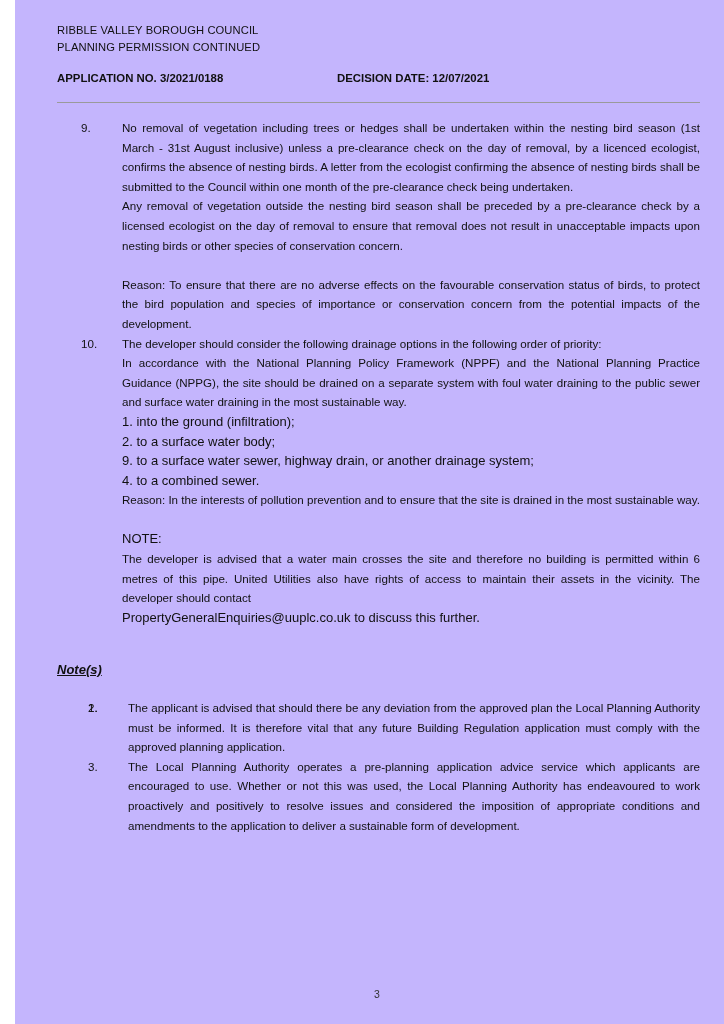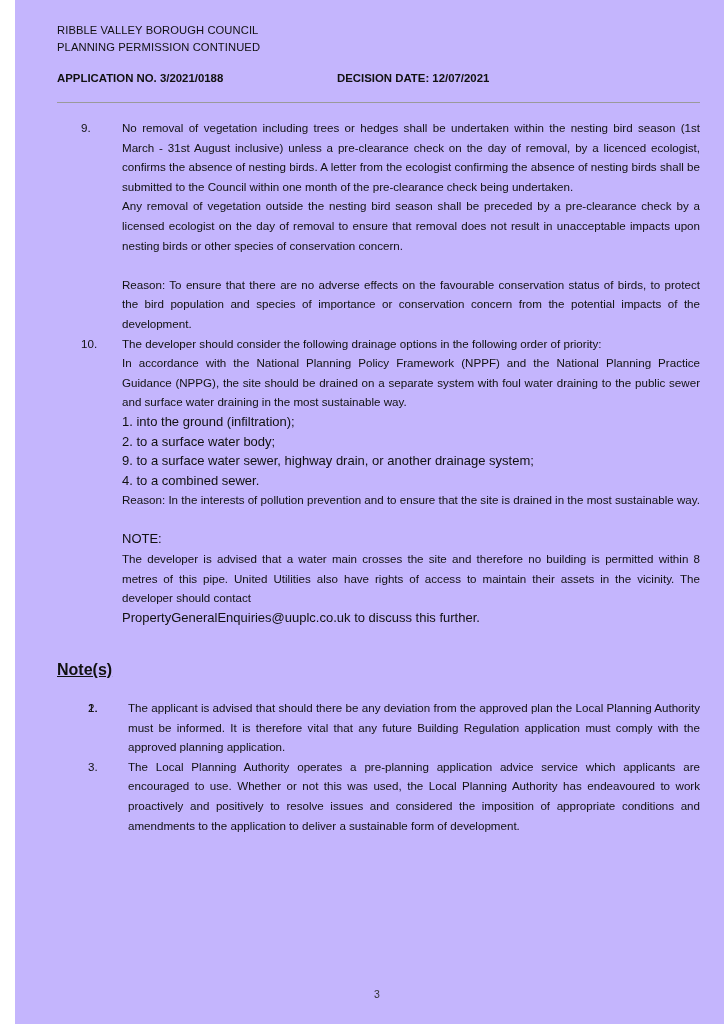--- a/index.html
+++ b/index.html
@@ -103,24 +103,25 @@
     line-height: 19.6px;
     text-align: left;
     margin: 0;
   }
 
   
   .notes-heading {
     position: absolute;
     left: 42px;
     top: 662px;
-    font-size: 16px;
+    font-size: 13px;
     font-weight: bold;
     text-decoration: underline;
     line-height: 16px;
+    font-style: italic;
   }
 
   .notes-block {
     position: absolute;
     left: 42px;
     top: 698px;
     width: 643px;
   }
   .note-item {
     position: relative;
@@ -179,21 +180,21 @@
       <div class="cond-num">10.</div>
       <p class="para">The developer should consider the following drainage options in the following order of priority:</p>
       <p class="para">In accordance with the National Planning Policy Framework (NPPF) and the National Planning Practice Guidance (NPPG), the site should be drained on a separate system with foul water draining to the public sewer and surface water draining in the most sustainable way.</p>
       <p class="drain-line">1. into the ground (infiltration);</p>
       <p class="drain-line">2. to a surface water body;</p>
       <p class="drain-line">9. to a surface water sewer, highway drain, or another drainage system;</p>
       <p class="drain-line">4. to a combined sewer.</p>
       <p class="para">Reason: In the interests of pollution prevention and to ensure that the site is drained in the most sustainable way.</p>
       <div class="spacer"></div>
       <p class="drain-line">NOTE:</p>
-      <p class="para">The developer is advised that a water main crosses the site and therefore no building is permitted within 8 metres of this pipe. United Utilities also have rights of access to maintain their assets in the vicinity. The developer should contact</p>
+      <p class="para">The developer is advised that a water main crosses the site and therefore no building is permitted within 6 metres of this pipe. United Utilities also have rights of access to maintain their assets in the vicinity. The developer should contact</p>
       <p class="drain-line">PropertyGeneralEnquiries@uuplc.co.uk to discuss this further.</p>
     </div>
 
   </div>
 
   <div class="notes-heading">Note(s)</div>
 
   <div class="notes-block">
     <div class="note-item">
       <div class="note-num">1.</div>

